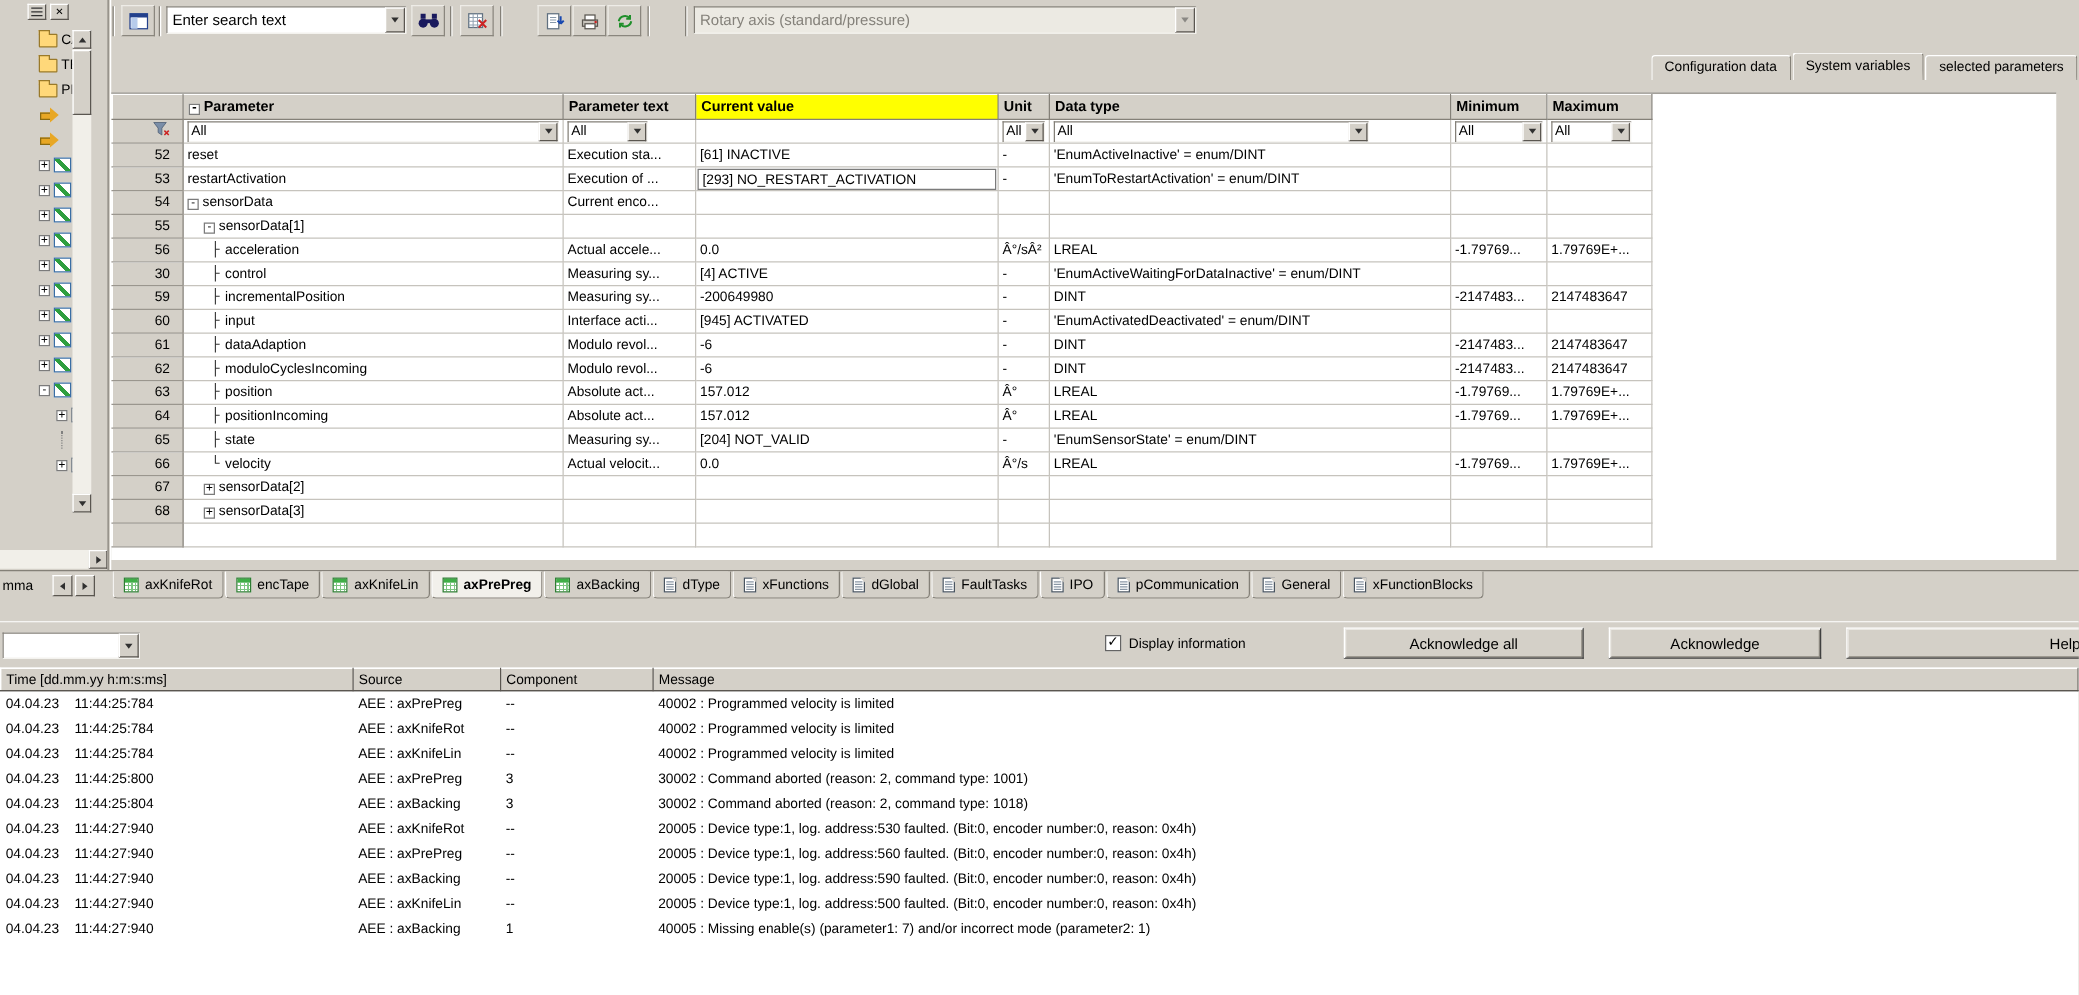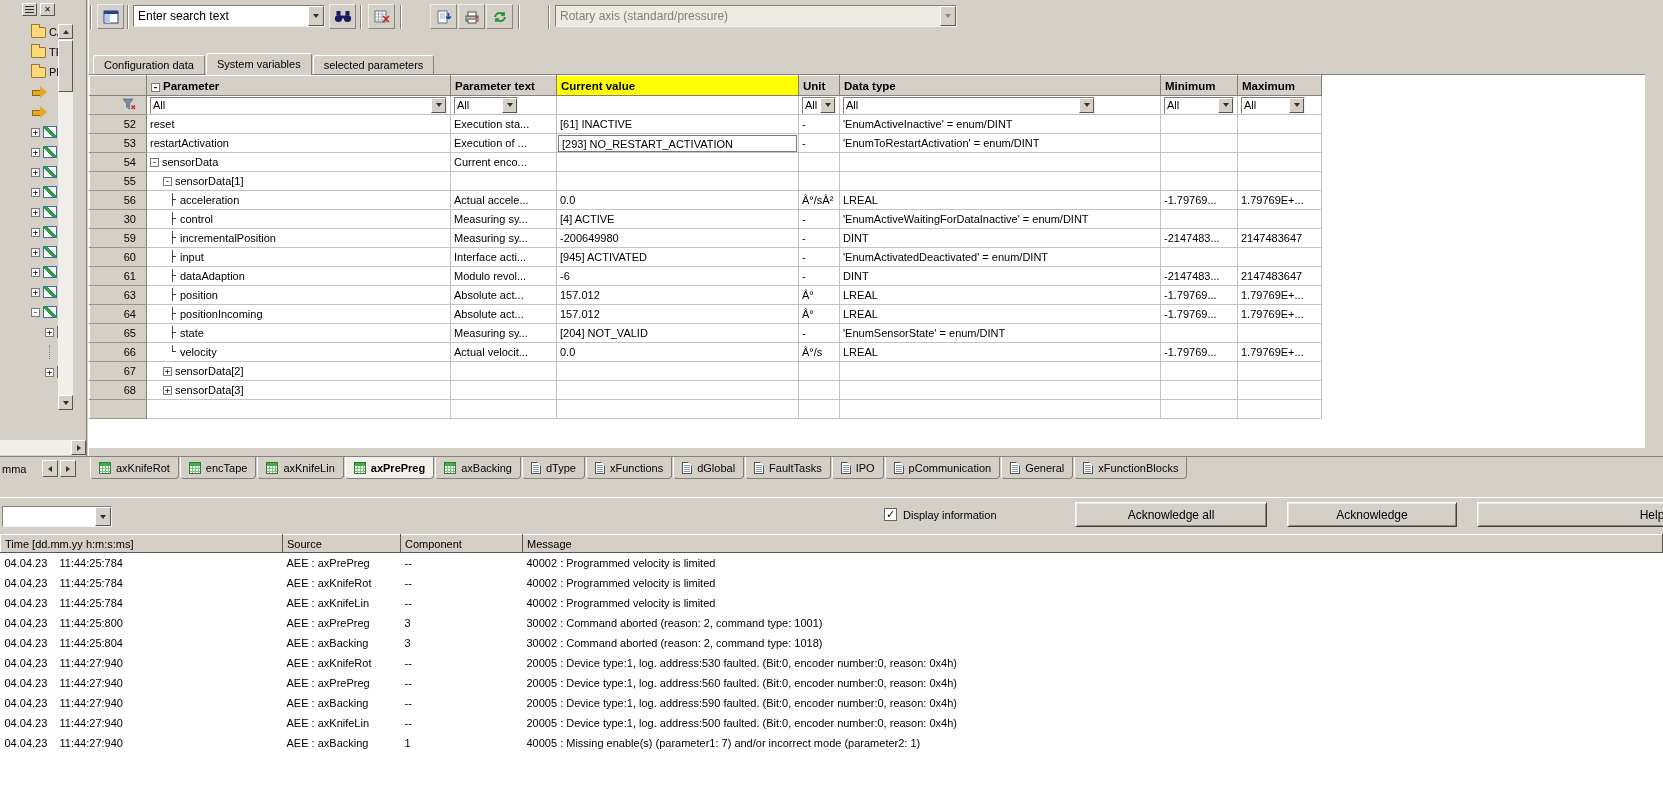--- a/index.html
+++ b/index.html
@@ -70,21 +70,21 @@
   .combo .ctext { flex:1; padding:0 4px; white-space:nowrap; overflow:hidden; }
   .combo .cbtn { width:16px; align-self:stretch; background:var(--btnface,#d4d0c8);
     border:1px solid; border-color:#fff #5a5650 #5a5650 #fff;
     display:flex; align-items:center; justify-content:center; flex:none; }
   .combo.disabled { background:#eceae3; }
   .combo.disabled .ctext { color:#84817a; }
   #search-combo { position:absolute; left:44px; top:5px; width:192px; height:22px; }
   #axis-combo { position:absolute; left:466px; top:5px; width:402px; height:22px; }
 
   
-  #view-tabs { position:absolute; left:89px; top:53px; right:0; height:22px; display:flex; align-items:flex-end; padding-left:4px; }
+  #view-tabs { position:absolute; left:89px; top:42px; right:0; height:22px; display:flex; align-items:flex-end; padding-left:4px;justify-content:flex-end; }
   .vtab { height:20px; padding:3px 10px 0; background:var(--btnface,#d4d0c8);
     border:1px solid #848078; border-bottom:none; border-top-color:#fff; border-left-color:#fff;
     border-radius:3px 3px 0 0; margin-right:1px; white-space:nowrap; }
   .vtab.active { height:22px; position:relative; z-index:2; padding-top:4px; }
 
   
   #param-wrap { position:absolute; left:89px; top:74px; width:1556px; height:374px;
     background:#fff; overflow:hidden; border-top:1px solid #848078; }
   #param-table { border-collapse:collapse; table-layout:fixed; width:1232px; background:#fff;padding-left:44px; }
   #param-table th { background:var(--btnface,#d4d0c8); font-weight:bold; text-align:left; padding:2px 4px;
@@ -500,20 +500,30 @@
           <td class="rowno">61</td>
           <td class="pname"><span class="ind" style="width: 19px;"></span><span class="treeglyph">├</span><span class="plabel">dataAdaption</span></td>
           <td class="ptext">Modulo revol...</td>
           <td class="pval">-6</td>
           <td class="punit">-</td>
           <td class="ptype">DINT</td>
           <td class="pmin">-2147483...</td>
           <td class="pmax">2147483647</td>
         </tr>
         <tr class="prow">
+          <td class="rowno">62</td>
+          <td class="pname"><span class="ind" style="width: 19px;"></span><span class="treeglyph">├</span><span class="plabel">moduloCyclesIncoming</span></td>
+          <td class="ptext">Modulo revol...</td>
+          <td class="pval">-6</td>
+          <td class="punit">-</td>
+          <td class="ptype">DINT</td>
+          <td class="pmin">-2147483...</td>
+          <td class="pmax">2147483647</td>
+        </tr>
+        <tr class="prow">
           <td class="rowno">63</td>
           <td class="pname"><span class="ind" style="width: 19px;"></span><span class="treeglyph">├</span><span class="plabel">position</span></td>
           <td class="ptext">Absolute act...</td>
           <td class="pval">157.012</td>
           <td class="punit">Â°</td>
           <td class="ptype">LREAL</td>
           <td class="pmin">-1.79769...</td>
           <td class="pmax">1.79769E+...</td>
         </tr>
         <tr class="prow">

